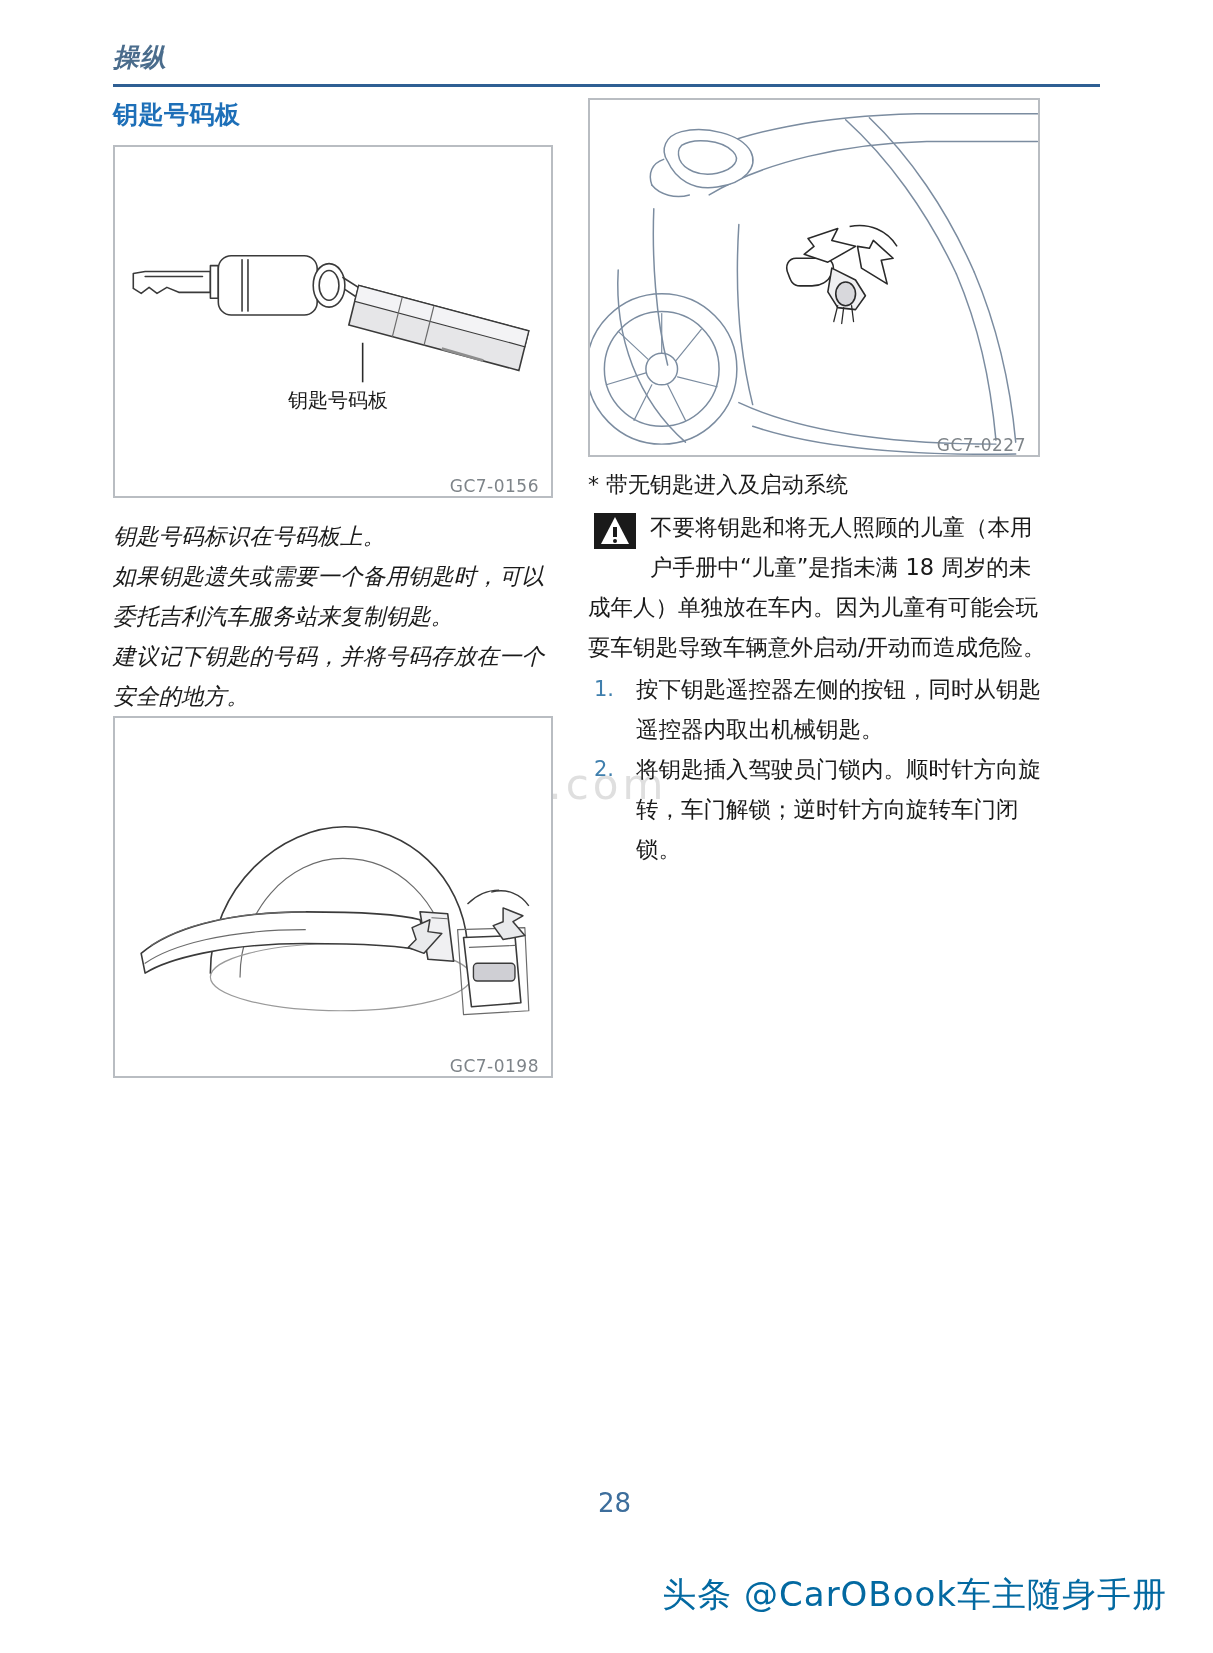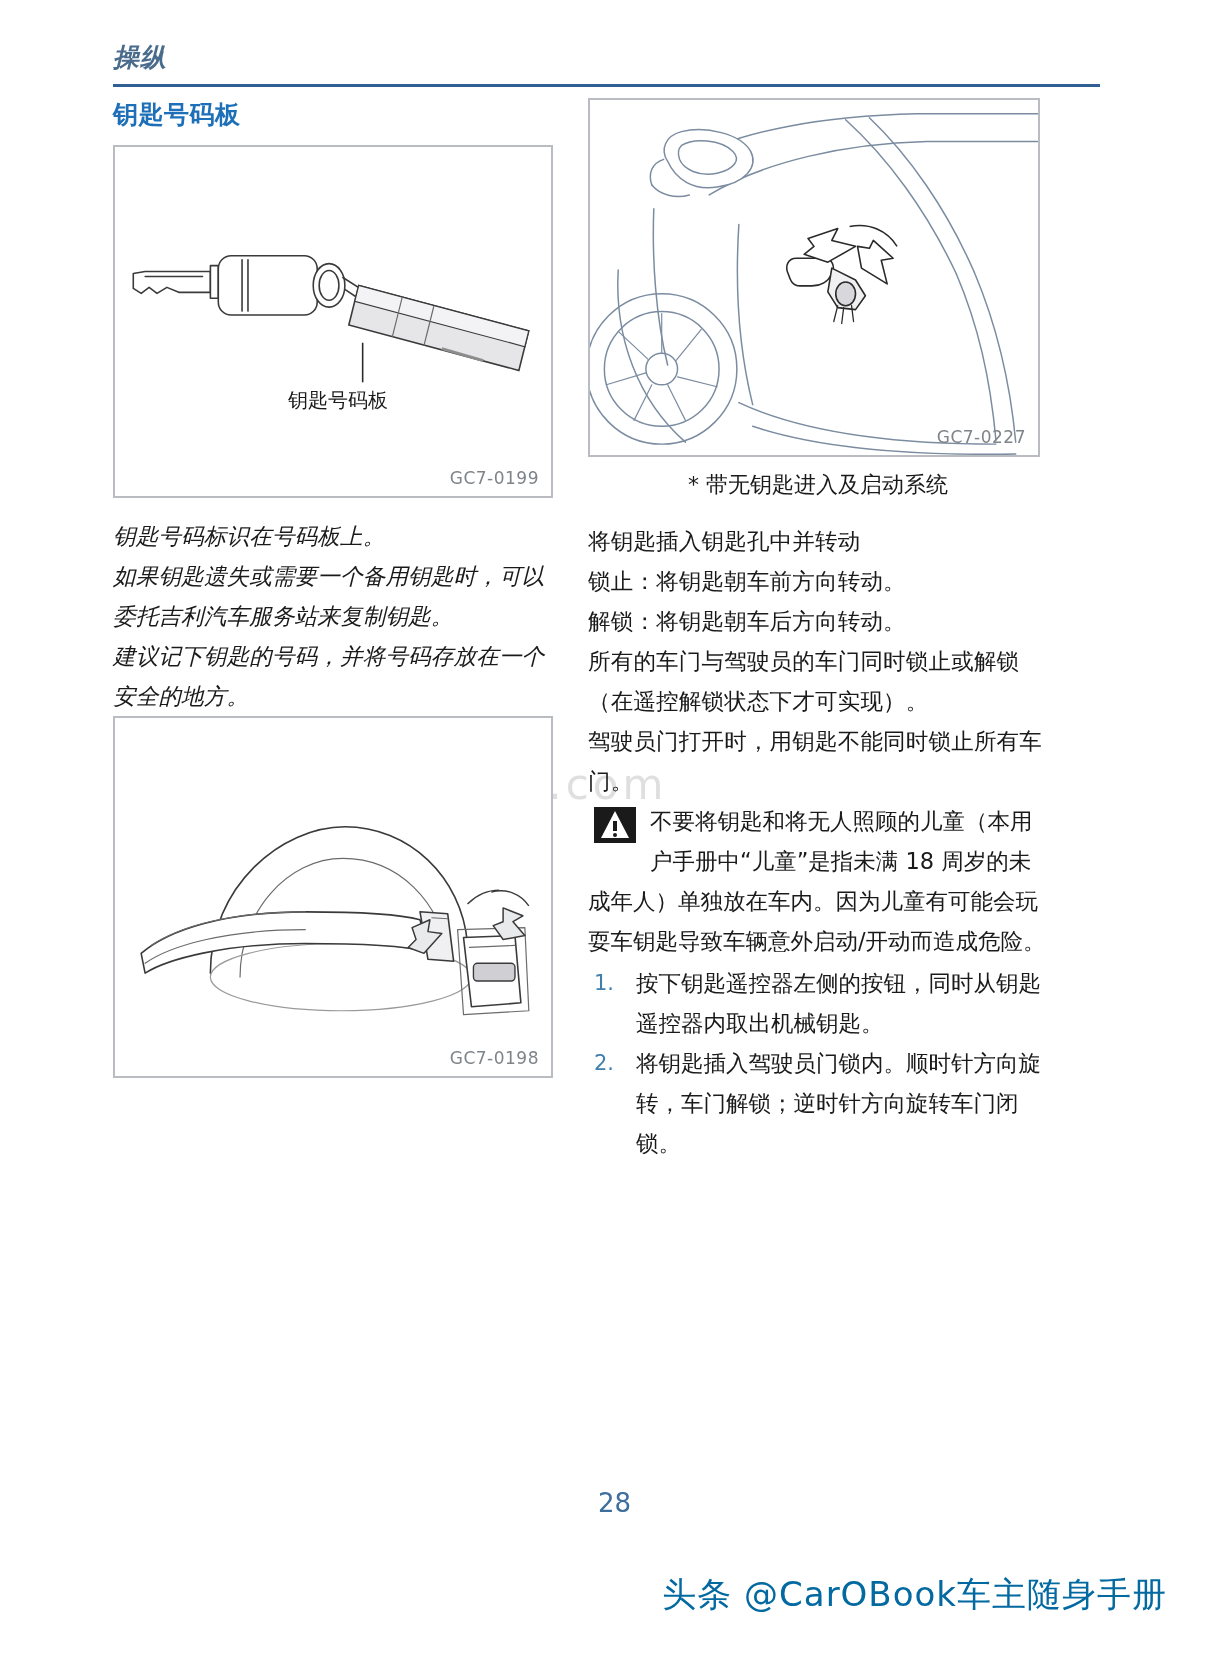--- a/index.html
+++ b/index.html
@@ -68,21 +68,21 @@
     border: 2px solid #b9bdc2;
     background: #ffffff;
     box-sizing: border-box;
   }
   .fig-left-1 { width: 440px; height: 353px; }
   .fig-left-2 { width: 440px; height: 362px; }
   .fig-right-1 { width: 452px; height: 359px; }
   .fig-code {
     position: absolute;
     right: 12px;
-    bottom: 8px;
+    bottom: 0;
     font-size: 17px;
     color: #7e8489;
     font-family: "DejaVu Sans", "Liberation Sans", sans-serif;
     letter-spacing: 0.5px;
   }
   .fig-label {
     position: absolute;
     font-size: 20px;
     color: #1a1a1a;
     white-space: nowrap;
@@ -95,22 +95,22 @@
     line-height: 40px;
     color: #1a1a1a;
     letter-spacing: 0.2px;
   }
   .body-text p { margin: 0; }
 
   .fig-caption-note {
     font-size: 22px;
     line-height: 40px;
     color: #1a1a1a;
-    text-align: center;
-    margin: 8px 0 16px 0;
+    text-align: left;
+    margin: 8px 0 2px 0;
   }
 
   
   .warn-block {
     position: relative;
     font-size: 22.5px;
     line-height: 40px;
     color: #1a1a1a;
   }
   .warn-icon {
@@ -245,21 +245,21 @@
           <path d="M246 140 L418 186 L408 226 L236 180 Z" fill="#e6e6e8" stroke="#3a3a3a" stroke-width="1.6"></path>
           <path d="M246 140 L418 186 L414 202 L242 156 Z" fill="#f3f3f5" stroke="#3a3a3a" stroke-width="1.2"></path>
           <line x1="290" y1="152" x2="280" y2="192" stroke="#6a6a6a" stroke-width="1.2"></line>
           <line x1="322" y1="161" x2="312" y2="201" stroke="#6a6a6a" stroke-width="1.2"></line>
           <path d="M330 204 L372 216" stroke="#8d8d8d" stroke-width="3"></path>
         </g>
 
         <line x1="250" y1="198" x2="250" y2="238" stroke="#2a2a2a" stroke-width="1.6"></line>
       </svg>
       <div class="fig-label" style="left:173px; top:240px;">钥匙号码板</div>
-      <div class="fig-code">GC7-0199</div>
+      <div class="fig-code">GC7-0156</div>
     </div>
 
     <div class="body-text" style="margin-top:18px;font-style:italic;">
       <p>钥匙号码标识在号码板上。</p>
       <p>如果钥匙遗失或需要一个备用钥匙时，可以委托吉利汽车服务站来复制钥匙。</p>
       <p>建议记下钥匙的号码，并将号码存放在一个安全的地方。</p>
     </div>
 
 
     <div class="figure fig-left-2">
@@ -353,27 +353,20 @@
           <path d="M262 128 C282 124 300 132 310 148"></path>
         </g>
         </svg>
         <div></div>
 
       <div class="fig-code">GC7-0227</div>
     </div>
 
     <div class="fig-caption-note">* 带无钥匙进入及启动系统</div>
 
-    <div class="body-text">
-      <p>将钥匙插入钥匙孔中并转动</p>
-      <p>锁止：将钥匙朝车前方向转动。</p>
-      <p>解锁：将钥匙朝车后方向转动。</p>
-      <p>所有的车门与驾驶员的车门同时锁止或解锁（在遥控解锁状态下才可实现）。</p>
-      <p>驾驶员门打开时，用钥匙不能同时锁止所有车门。</p>
-    </div>
 
     <div class="warn-block">
       <span class="warn-icon">
         <span class="tri"></span>
         <span class="bang"></span>
         <span class="dot"></span>
       </span>
       <span>不要将钥匙和将无人照顾的儿童（本用户手册中“儿童”是指未满 18 周岁的未成年人）单独放在车内。因为儿童有可能会玩耍车钥匙导致车辆意外启动/开动而造成危险。</span>
     </div>
 

